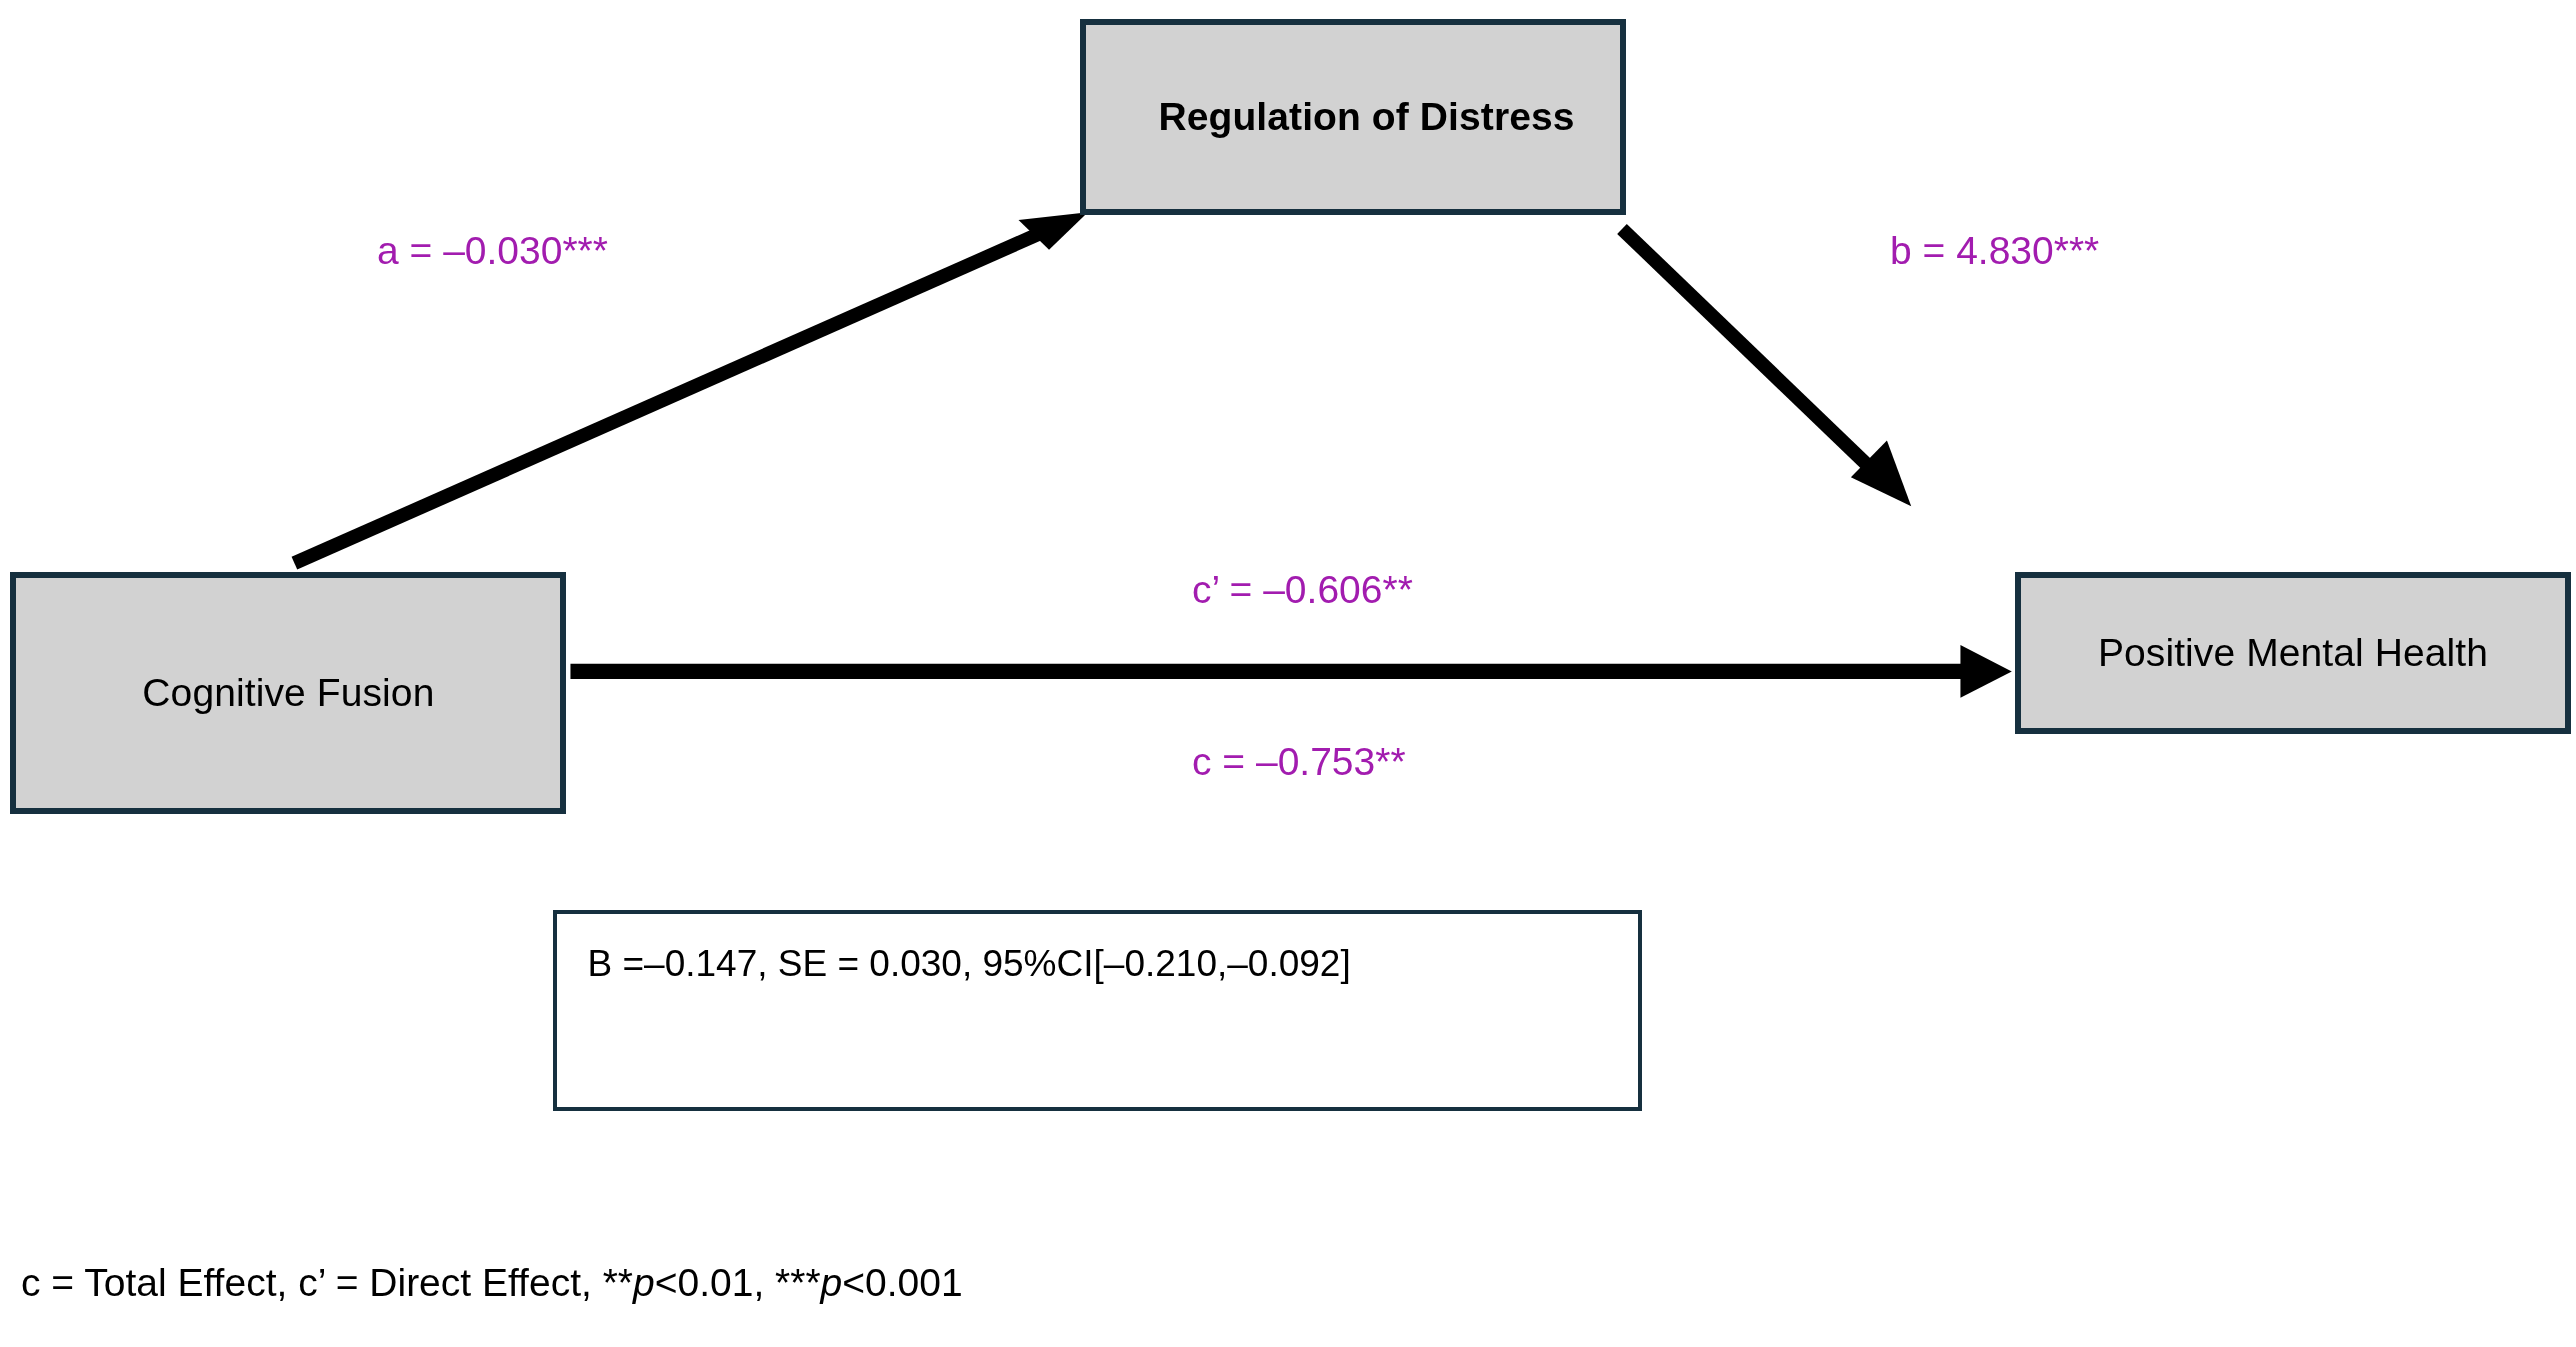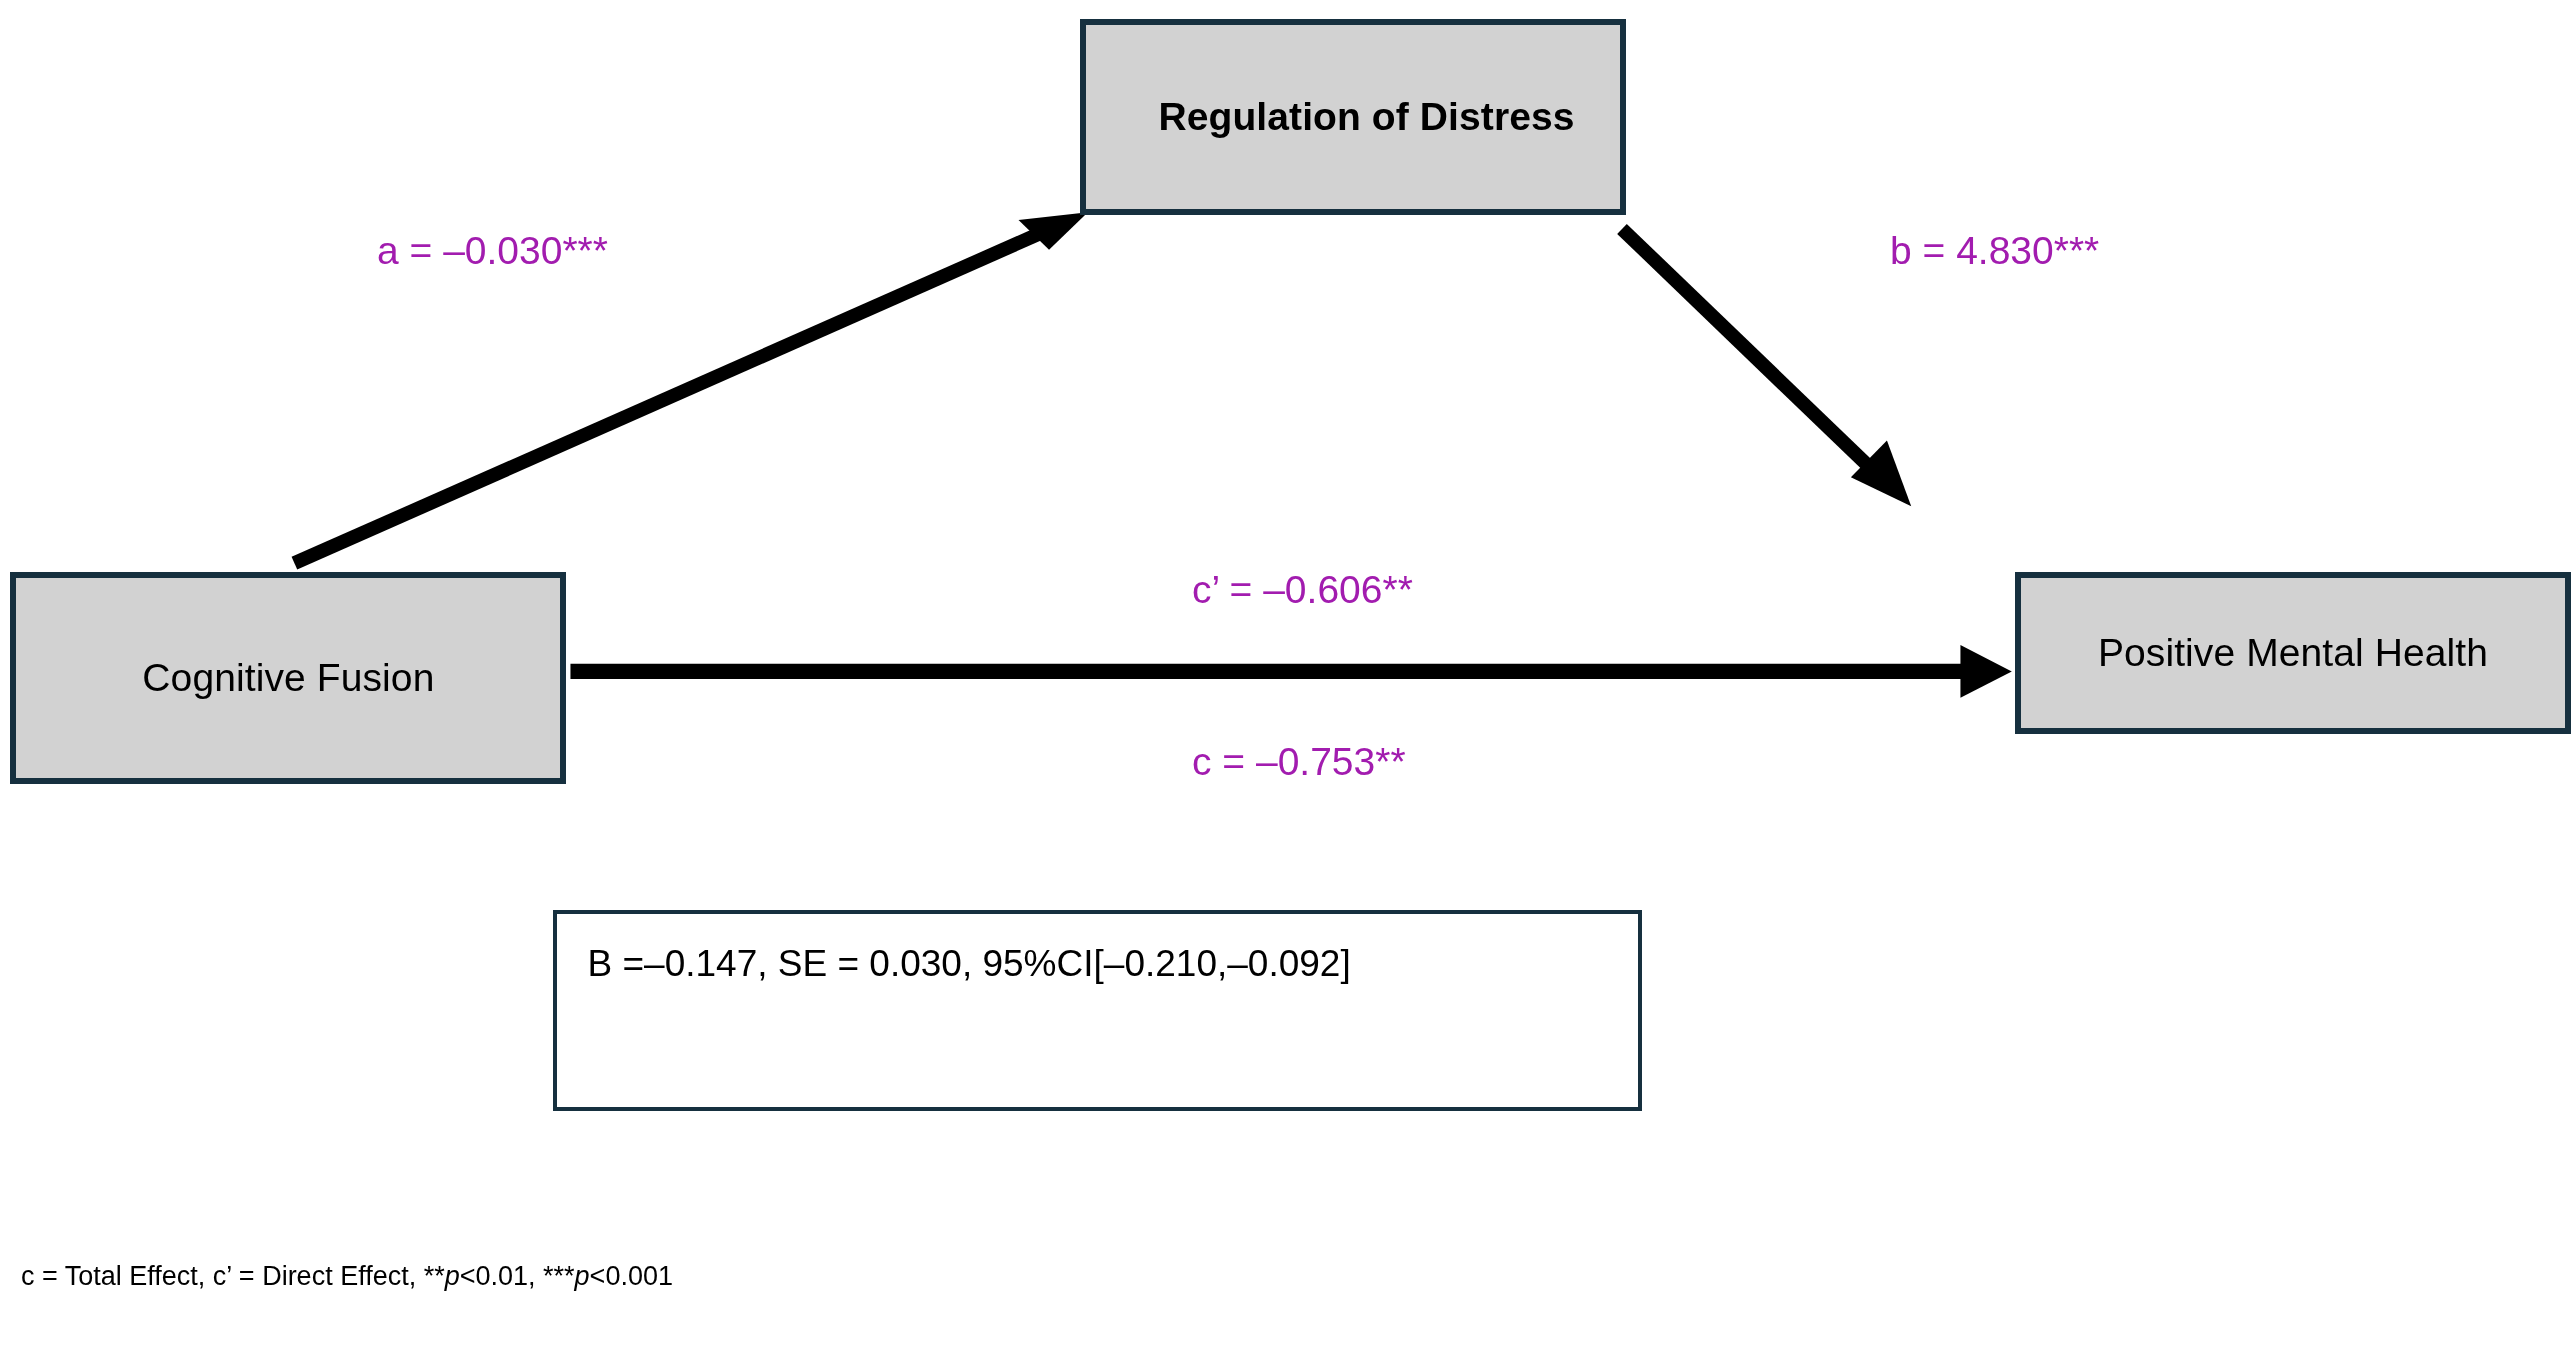--- a/index.html
+++ b/index.html
@@ -44,21 +44,21 @@
     left: 1080px;
     top: 19.4px;
     width: 546px;
     height: 196px;
     padding-left: 27px;
   }
   #node-predictor {
     left: 10.4px;
     top: 572px;
     width: 556px;
-    height: 212px;
+    height: 242px;
   }
   #node-outcome {
     left: 2015px;
     top: 572px;
     width: 556px;
     height: 162px;
   }
 
   
   #indirect-box {
@@ -100,21 +100,21 @@
   #label-a  { left: 377px;  top: 229px; }
   #label-b  { left: 1879px; top: 229px; margin-left: 11px; }
   #label-cp { left: 1192px; top: 568px; }
   #label-c  { left: 1192px; top: 740px; }
 
   
   #footnote {
     position: absolute;
     left: 21px;
     top: 1261px;
-    font-size: 27px;
+    font-size: 39px;
     color: #000000;
     white-space: nowrap;
   }
   #footnote i { font-style: italic; }
 </style>
 </head>
 <body>
 
 <div id="canvas">
 

